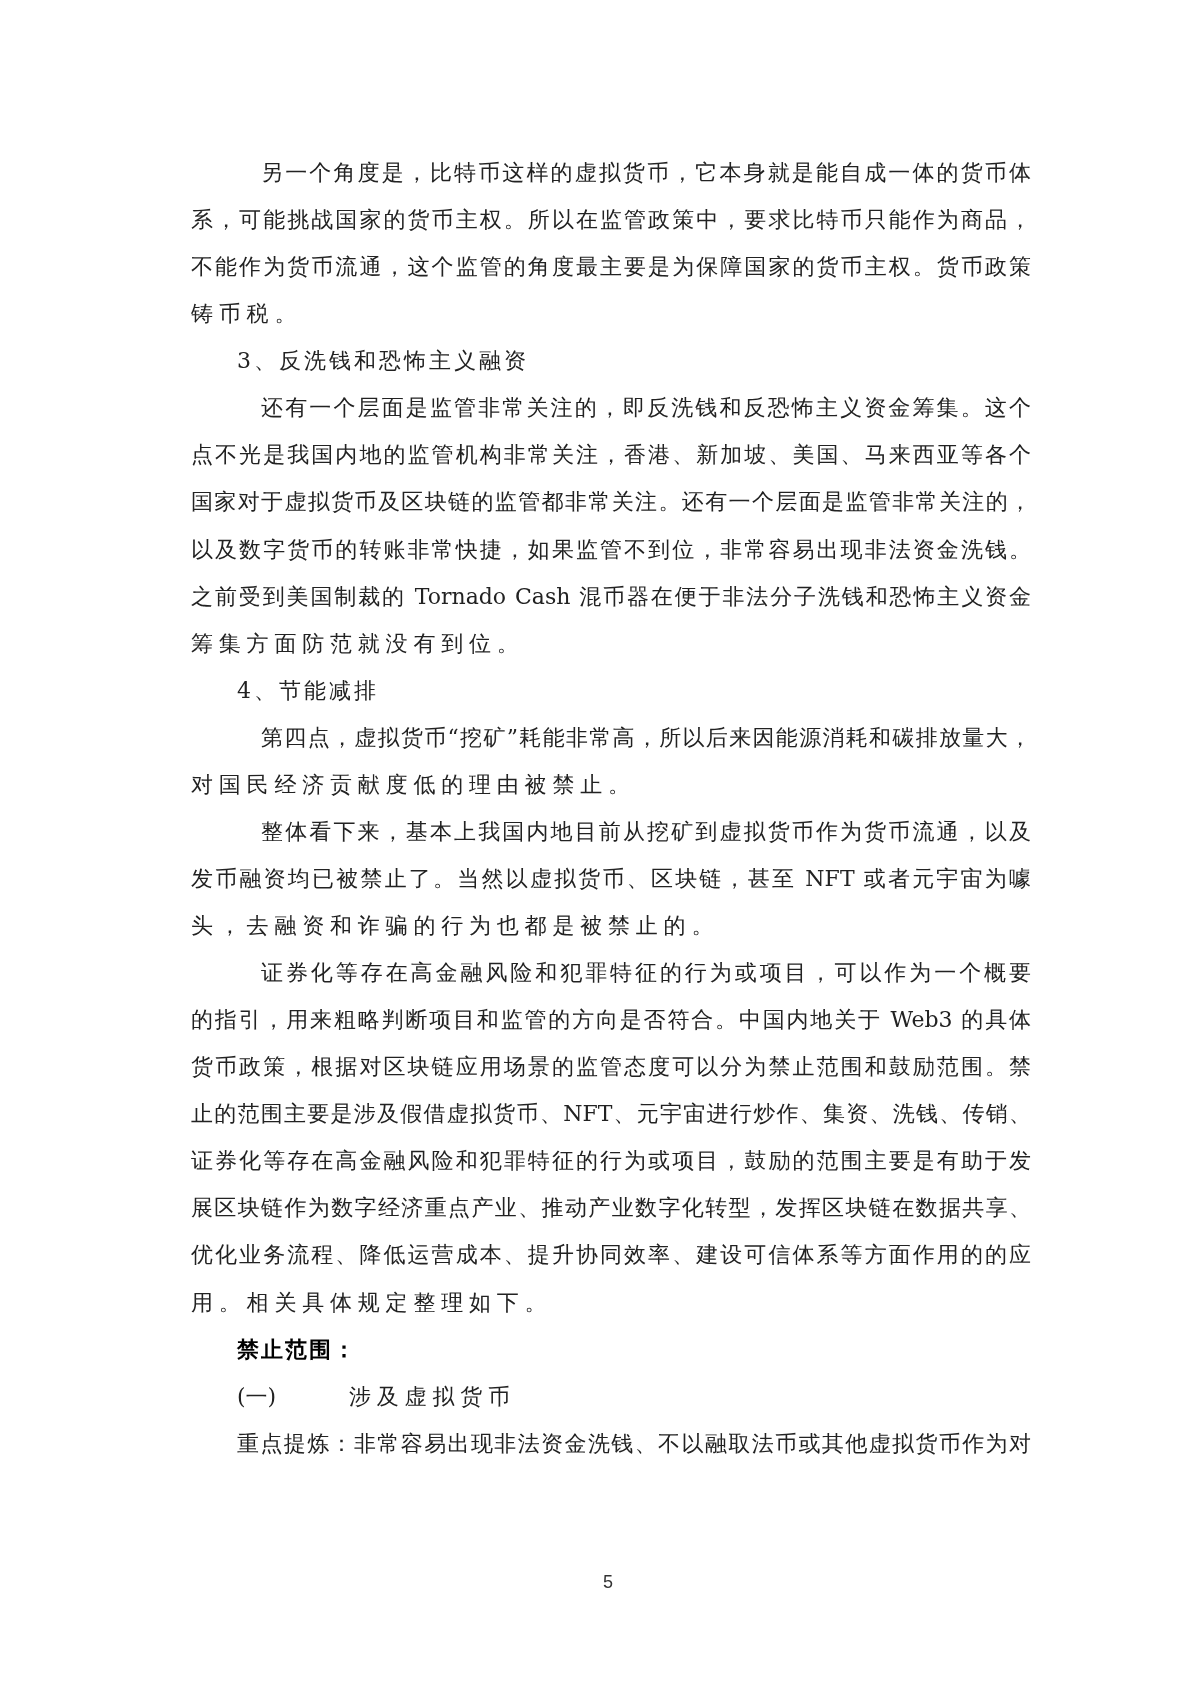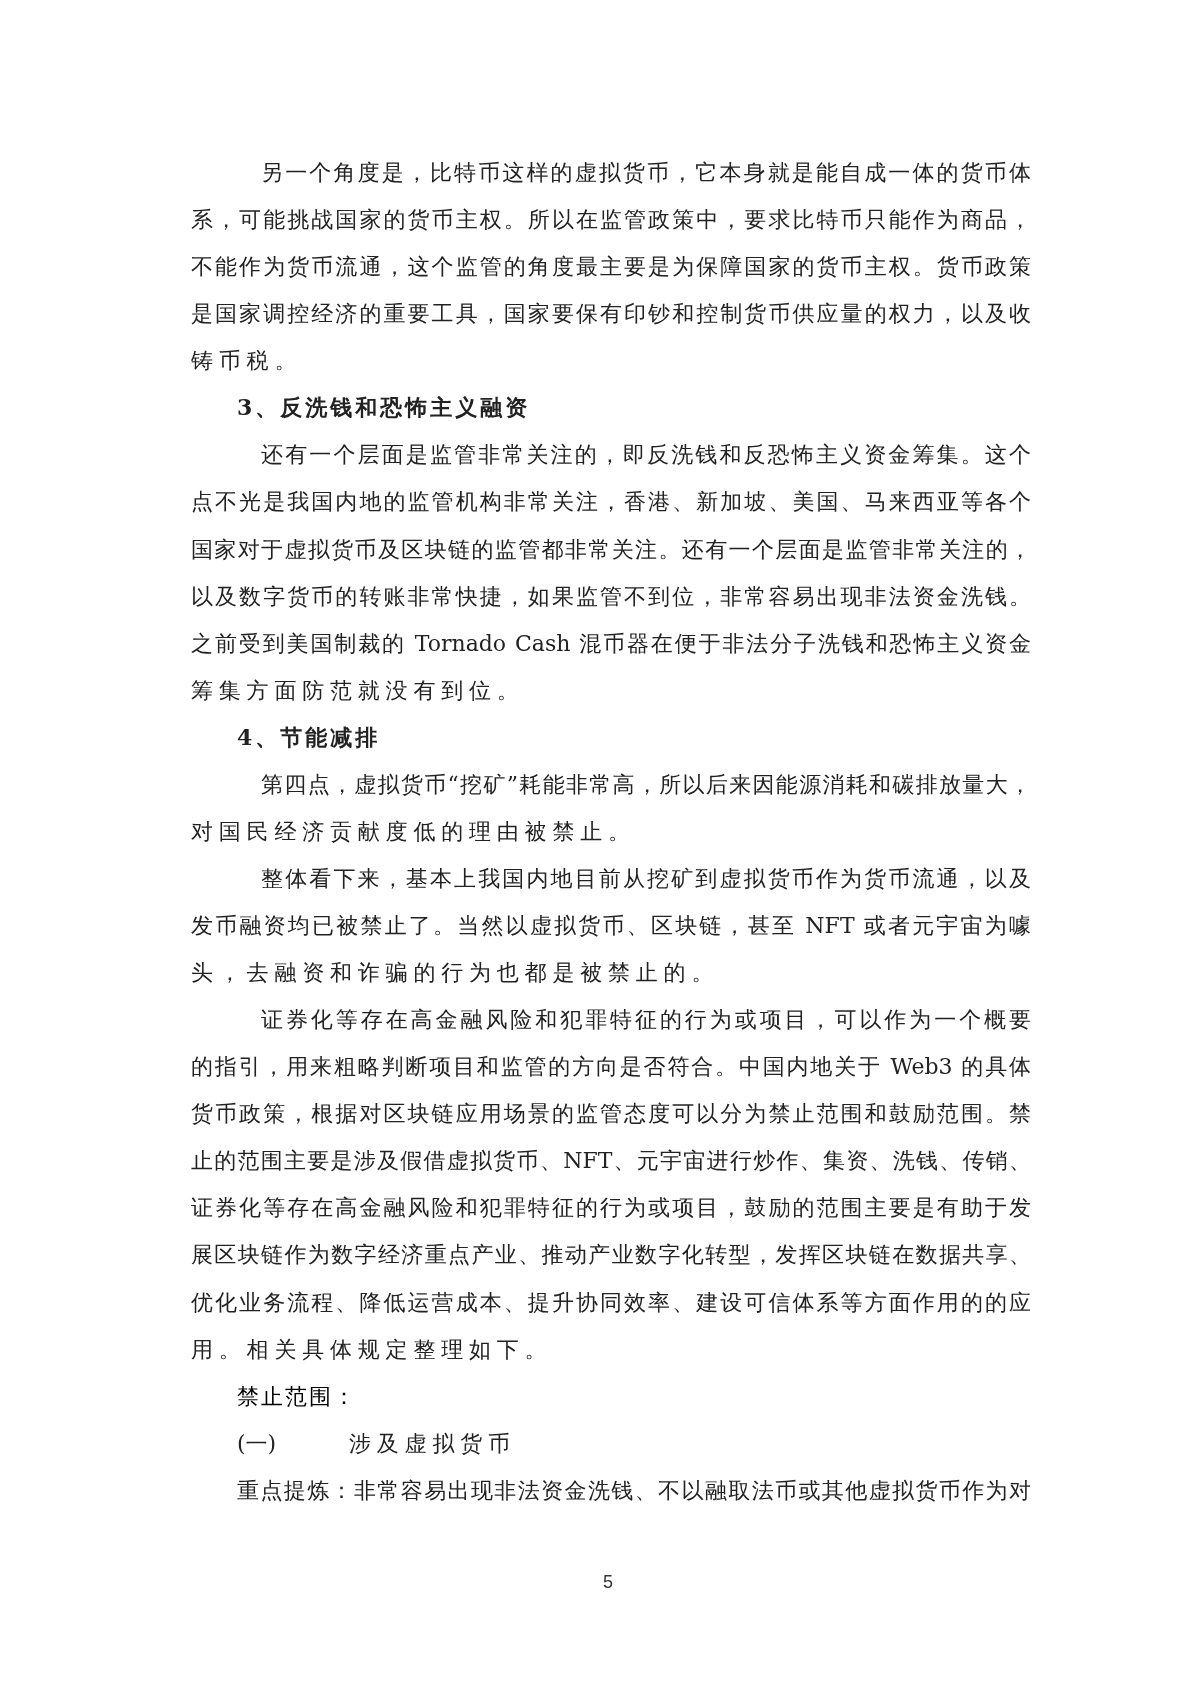--- a/index.html
+++ b/index.html
@@ -37,23 +37,23 @@
     letter-spacing: 5.8px;
     color: #222;
   }
   .line.justify {
     text-align: justify;
     text-align-last: justify;
     letter-spacing: 0;
   }
   .line.indent2 { padding-left: 70px; }
   .line.indent1 { padding-left: 46px; }
-  .line.heading { letter-spacing: 3px; font-weight: bold; }
+  .line.heading { letter-spacing: 3px; }
   .line.bold {
-    font-weight: normal;
+    font-weight: bold;
     font-family: "DejaVu Sans", "Liberation Sans", sans-serif;
     letter-spacing: 2px;
     color: #000;
   }
   .line .num {
     display: inline-block;
     width: 112px;
     letter-spacing: 0;
   }
   .page-number {
@@ -68,21 +68,20 @@
   }
 </style>
 </head>
 <body>
 
 <div class="page">
   <div class="body-text">
     <div class="line indent2 justify">另一个角度是，比特币这样的虚拟货币，它本身就是能自成一体的货币体</div>
     <div class="line justify">系，可能挑战国家的货币主权。所以在监管政策中，要求比特币只能作为商品，</div>
     <div class="line justify">不能作为货币流通，这个监管的角度最主要是为保障国家的货币主权。货币政策</div>
-    <div class="line justify">是国家调控经济的重要工具，国家要保有印钞和控制货币供应量的权力，以及收</div>
     <div class="line">铸币税。</div>
     <div class="line indent1 heading">3、反洗钱和恐怖主义融资</div>
     <div class="line indent2 justify">还有一个层面是监管非常关注的，即反洗钱和反恐怖主义资金筹集。这个</div>
     <div class="line justify">点不光是我国内地的监管机构非常关注，香港、新加坡、美国、马来西亚等各个</div>
     <div class="line justify">国家对于虚拟货币及区块链的监管都非常关注。还有一个层面是监管非常关注的，</div>
     <div class="line justify">以及数字货币的转账非常快捷，如果监管不到位，非常容易出现非法资金洗钱。</div>
     <div class="line justify">之前受到美国制裁的 Tornado Cash 混币器在便于非法分子洗钱和恐怖主义资金</div>
     <div class="line">筹集方面防范就没有到位。</div>
     <div class="line indent1 heading">4、节能减排</div>
     <div class="line indent2 justify">第四点，虚拟货币“挖矿”耗能非常高，所以后来因能源消耗和碳排放量大，</div>

